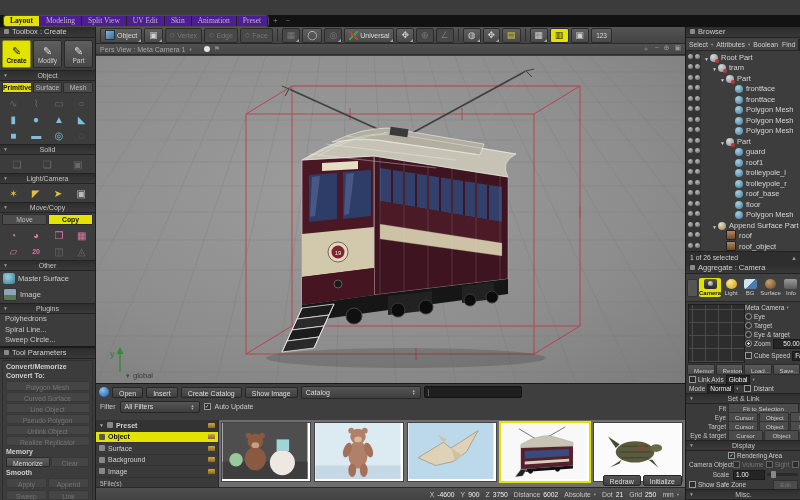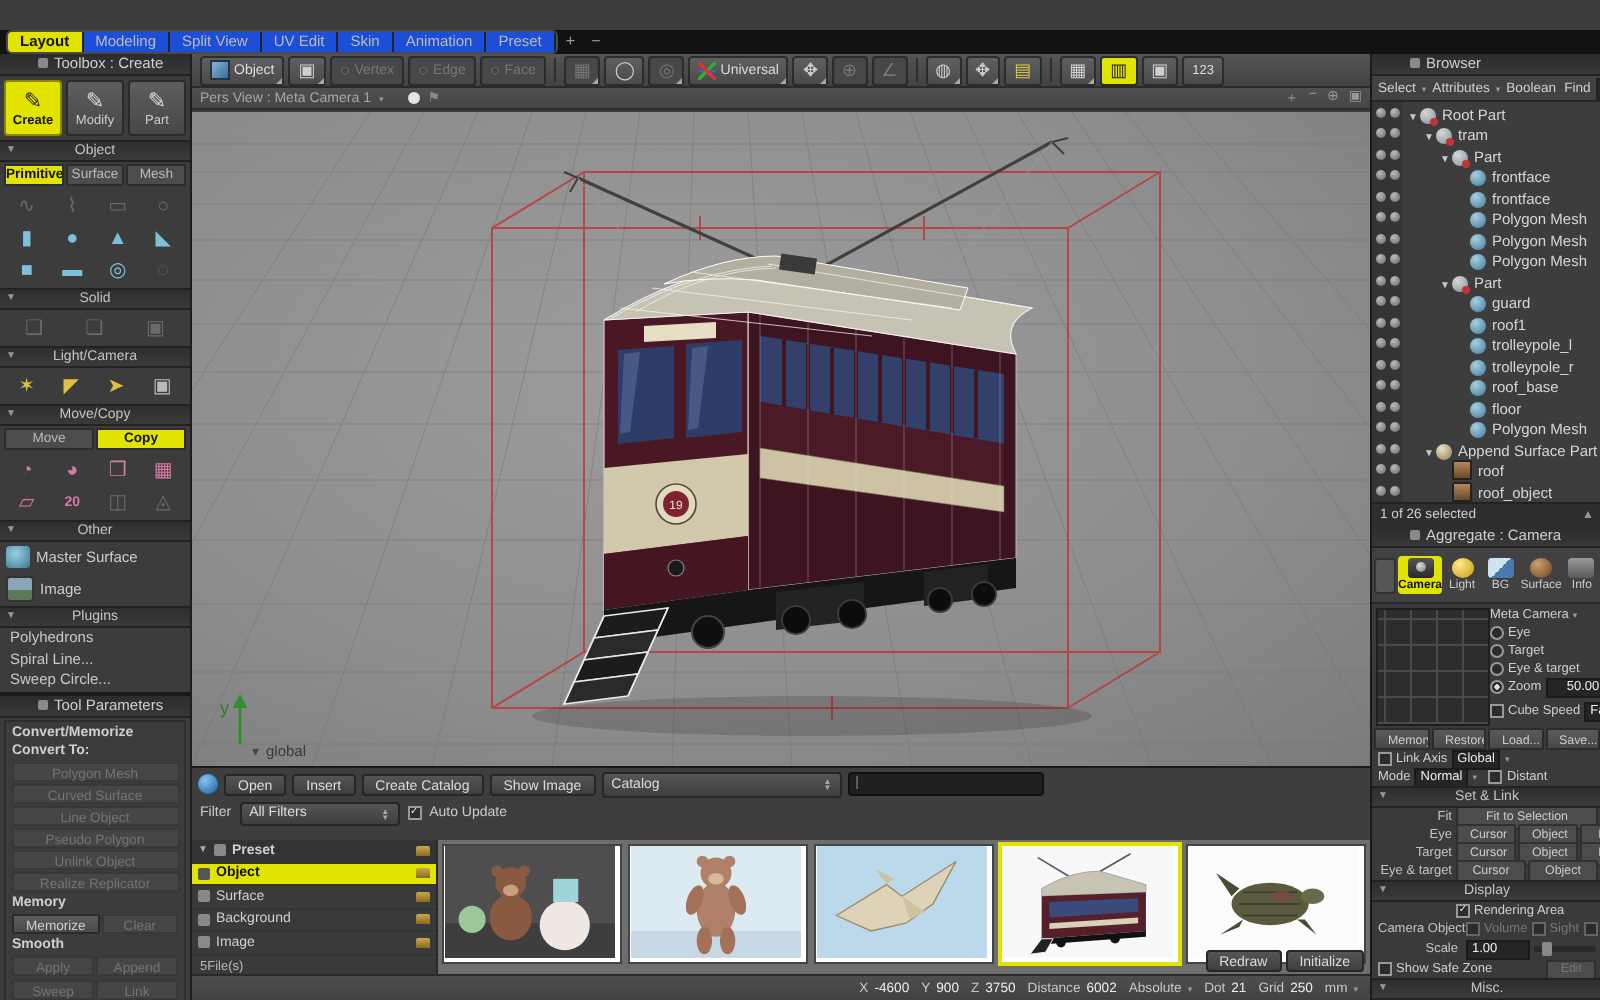--- a/index.html
+++ b/index.html
@@ -11,37 +11,37 @@
   
   #titlebar{left:0;top:0;width:800px;height:14px;
     background:linear-gradient(#d6d6d6,#9f9f9f);border-bottom:1px solid #5a5a5a;}
   .tl{position:absolute;top:3.5px;width:7px;height:7px;border-radius:50%;
       background:radial-gradient(circle at 35% 30%,#cfcfcf,#8a8a8a);border:0.5px solid #6a6a6a;}
   #wtitle{position:absolute;left:0;right:0;top:1px;text-align:center;
       font-size:9.5px;color:#333;font-weight:bold;}
   #winwidget{position:absolute;right:4px;top:2px;color:#777;font-size:8px;}
 
   
-  #tabrow{left:0;top:15px;width:800px;height:12px;background:#121212;display:flex;align-items:center;}
+  #tabrow{left:0;top:15px;width:800px;height:12px;background:#121212;display:flex;align-items:center;font-family:Liberation Serif, serif;}
   #wtabs{display:flex;margin-left:3px;border:1px solid #4a4a4a;border-radius:3px;overflow:hidden;height:10px;}
-  .wtab{padding:0 6px;font-size:7.5px;line-height:10px;color:#bbb;background:#1d4ed8;border-right:1px solid #222;}
+  .wtab{padding:0 6px;font-size:7.5px;line-height:10px;color:#bbb;background:#4c1d95;border-right:1px solid #222;}
   .wtab.active{background:#e3e300;color:#111;font-weight:bold;}
   .wtab-extra{font-size:8px;color:#999;padding:0 4px;line-height:10px;}
   #dtabs{display:flex;margin-left:18px;gap:1px;height:12px;align-items:flex-end;}
   .dtab{padding:0 8px;font-size:7.5px;line-height:11px;height:11px;background:#6a6a6a;color:#1e1e1e;
         border-radius:3px 3px 0 0;white-space:nowrap;}
   .dtab.active{background:#383838;color:#e8e8e8;box-shadow:inset 0 -2px 0 #e3e300;}
   .dtab .dclose{display:none;color:#ddd;margin-right:3px;font-size:8px;}
   .dtab.active .dclose{display:inline;}
 
   
   #leftpanel{left:0;top:27px;width:95px;height:473px;background:#3c3c3c;
      border-right:1px solid #1e1e1e;display:flex;flex-direction:column;overflow:hidden;}
   .phdr{height:10px;background:linear-gradient(#2c2c2c,#383838);color:#cfcfcf;
-     font-size:7.5px;line-height:10px;padding-left:19px;border-bottom:1px solid #222;white-space:nowrap;}
+     font-size:7.5px;line-height:10px;padding-left:4px;border-bottom:1px solid #222;white-space:nowrap;}
   .phdr::before{content:"";display:inline-block;width:5px;height:5px;background:#8a8a8a;
      margin-right:3px;border-radius:1px;}
   .sechdr{height:9px;background:linear-gradient(#2e2e2e,#3a3a3a);color:#c4c4c4;font-size:7px;
      line-height:9px;text-align:center;position:relative;border-top:1px solid #222;border-bottom:1px solid #222;}
   .sechdr::before{content:"▼";position:absolute;left:3px;font-size:5px;color:#999;}
   .lt-modes{display:flex;gap:2px;padding:2px;}
   .mode{flex:1;height:26px;background:linear-gradient(#5e5e5e,#474747);border:1px solid #2a2a2a;
      border-radius:2px;display:flex;flex-direction:column;align-items:center;justify-content:center;}
   .mode.active{background:#e3e300;border-color:#8a8a00;}
   .mode .mico{font-size:11px;line-height:12px;color:#ddd;}

